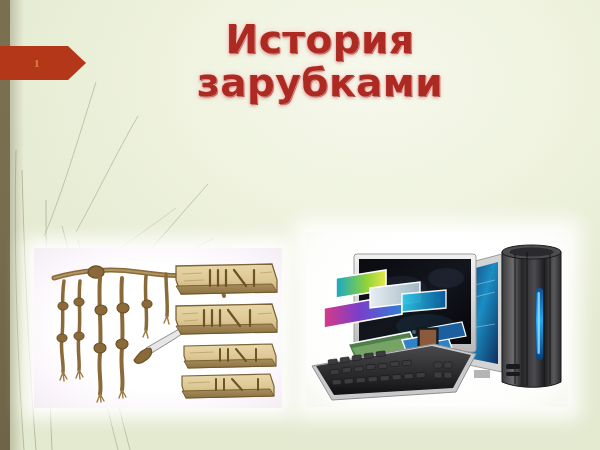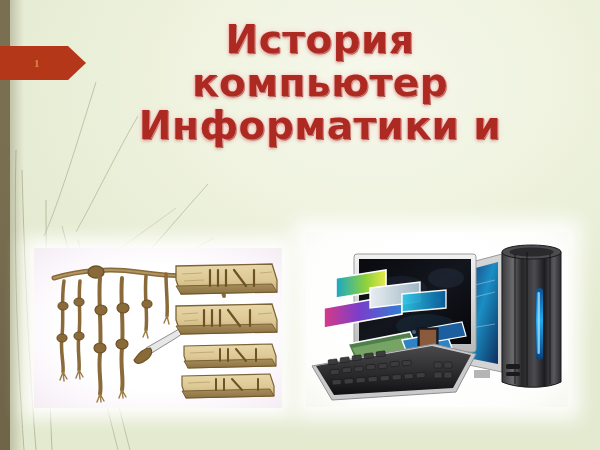--- a/index.html
+++ b/index.html
@@ -107,22 +107,21 @@
     </g>
   </svg>
 
   <div class="arrow-tag">
     <div class="body"></div>
     <div class="num">1</div>
   </div>
 
   <div class="title">
     <span class="ln">История</span>
-    <span class="ln">компьютер</span>
-    <span class="ln">Информатики и</span>
+    <span class="ln">зарубками</span>
   </div>
 
   <div class="photo left-pic">
     <span class="sr">Узелковое письмо (кипу) и бирки с зарубками</span>
     <svg width="248" height="160" viewBox="0 0 248 160">
       <defs>
         <linearGradient id="wood" x1="0" y1="0" x2="0" y2="1">
           <stop offset="0%" stop-color="#e8d7a8"></stop>
           <stop offset="55%" stop-color="#dcc894"></stop>
           <stop offset="100%" stop-color="#c3a870"></stop>

